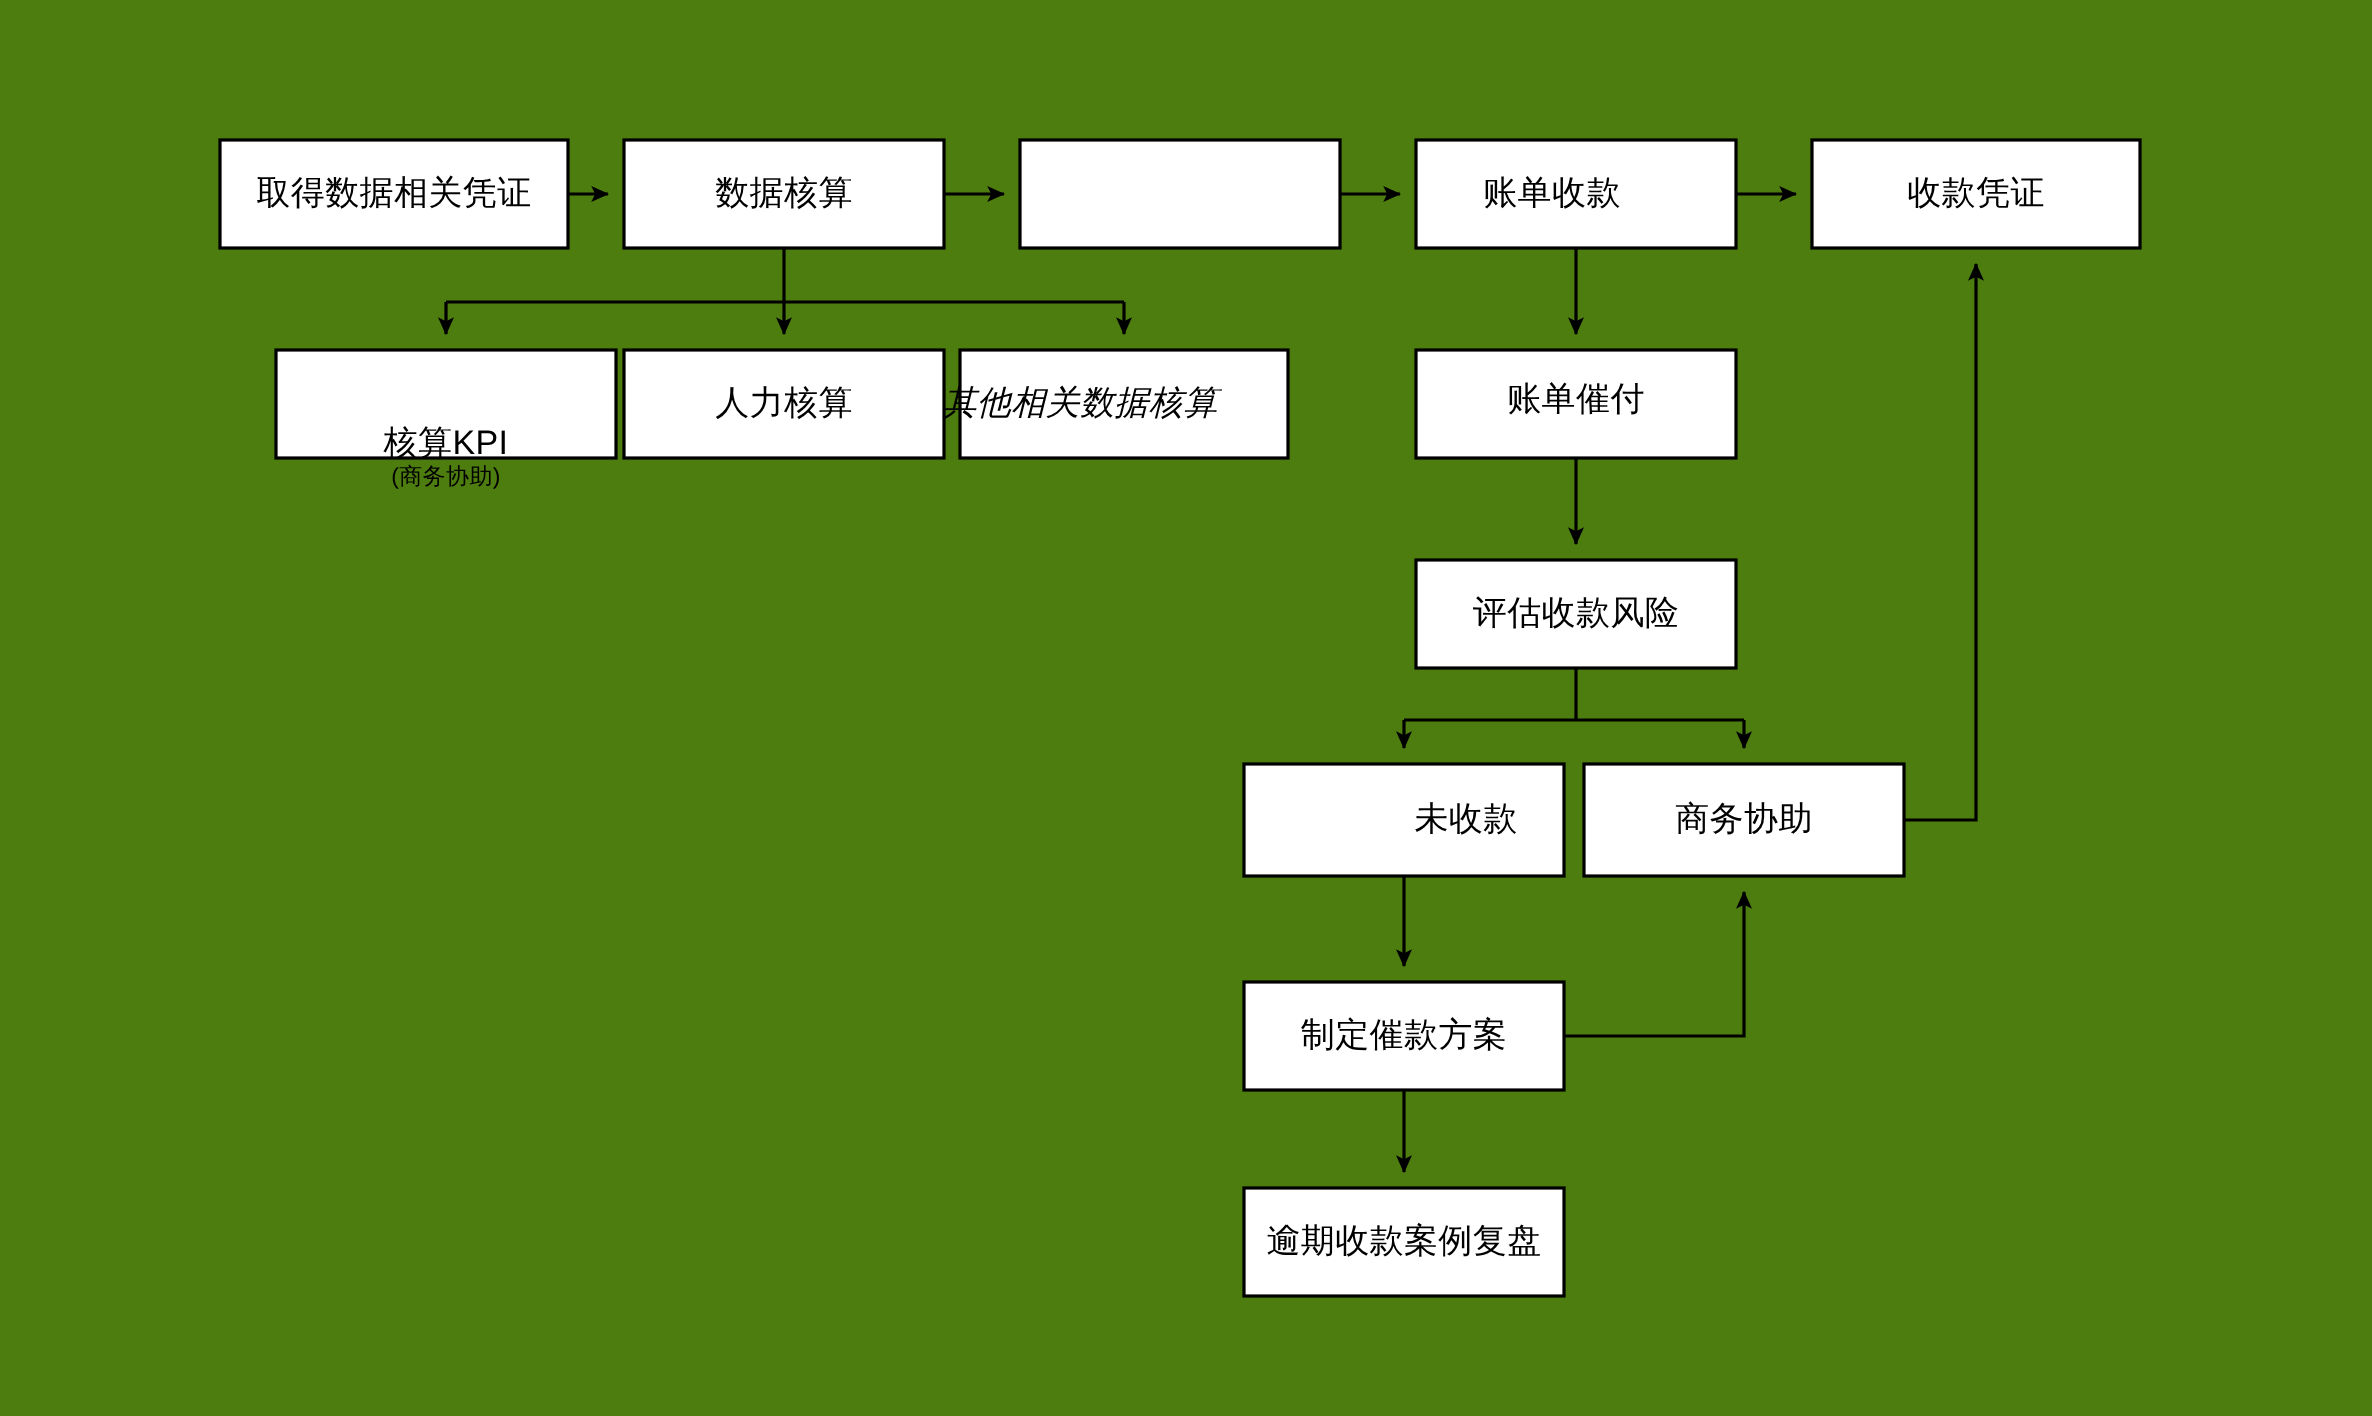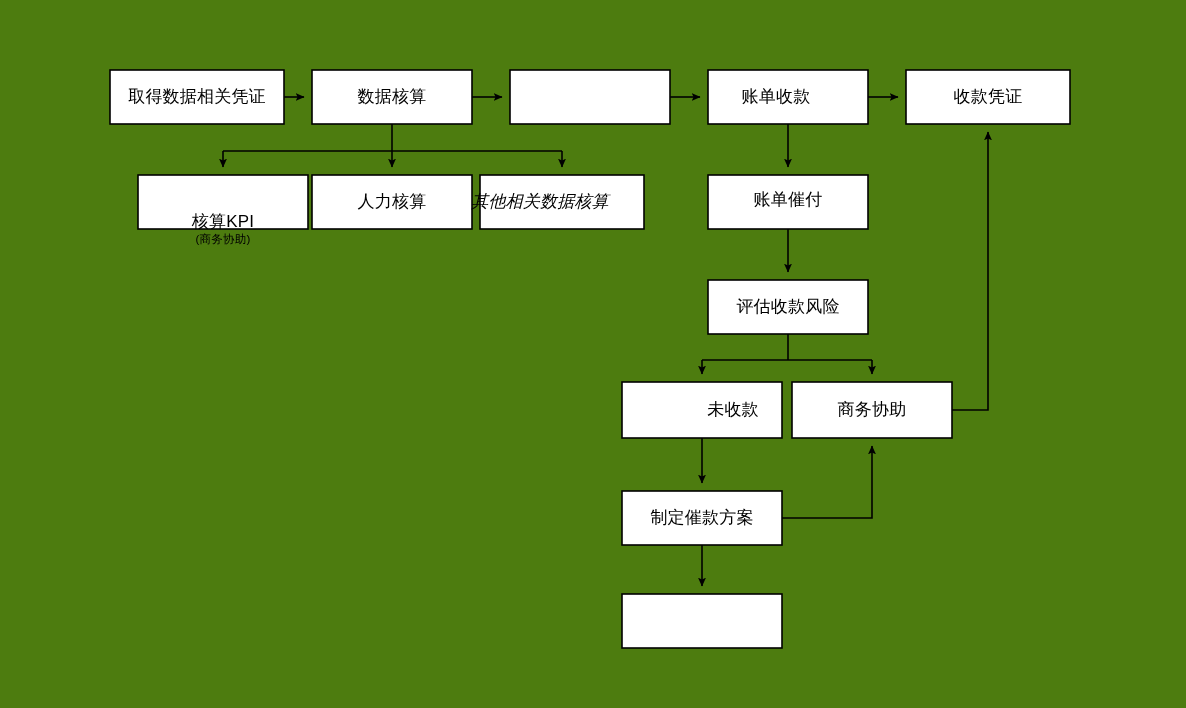--- a/index.html
+++ b/index.html
@@ -161,20 +161,23 @@
   <div class="node-label" style="left:622px; top:382px; width:144px; height:56px;padding-left:39px;">
     <span class="primary">未收款</span>
   </div>
   <div class="node-label" style="left:792px; top:382px; width:160px; height:56px;">
     <span class="primary">商务协助</span>
   </div>
 
   <div class="node-label" style="left:622px; top:491px; width:160px; height:54px;">
     <span class="primary">制定催款方案</span>
   </div>
+  <div class="node-label" style="left:622px; top:594px; width:160px; height:54px;">
+    <span class="primary">逾期收款案例复盘</span>
+  </div>
 
   <div class="node-hit" style="left:110px; top:70px;  width:174px; height:54px;"></div>
   <div class="node-hit" style="left:312px; top:70px;  width:160px; height:54px;"></div>
   <div class="node-hit" style="left:510px; top:70px;  width:160px; height:54px;"></div>
   <div class="node-hit" style="left:708px; top:70px;  width:160px; height:54px;"></div>
   <div class="node-hit" style="left:906px; top:70px;  width:164px; height:54px;"></div>
   <div class="node-hit" style="left:138px; top:175px; width:170px; height:54px;"></div>
   <div class="node-hit" style="left:312px; top:175px; width:160px; height:54px;"></div>
   <div class="node-hit" style="left:480px; top:175px; width:164px; height:54px;"></div>
   <div class="node-hit" style="left:708px; top:175px; width:160px; height:54px;"></div>

